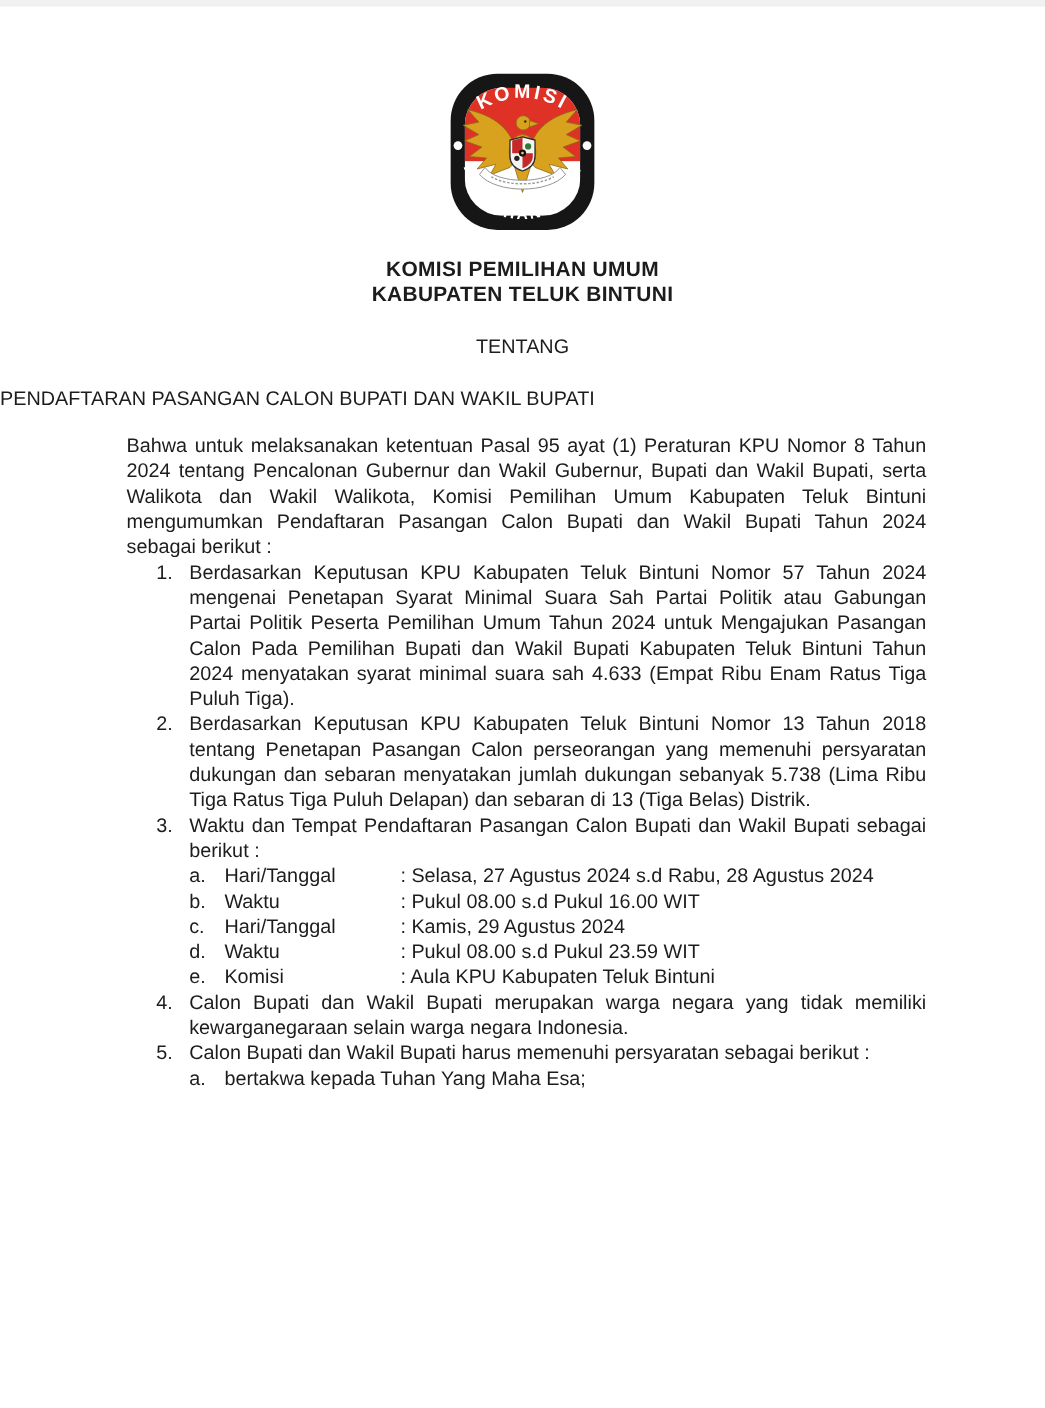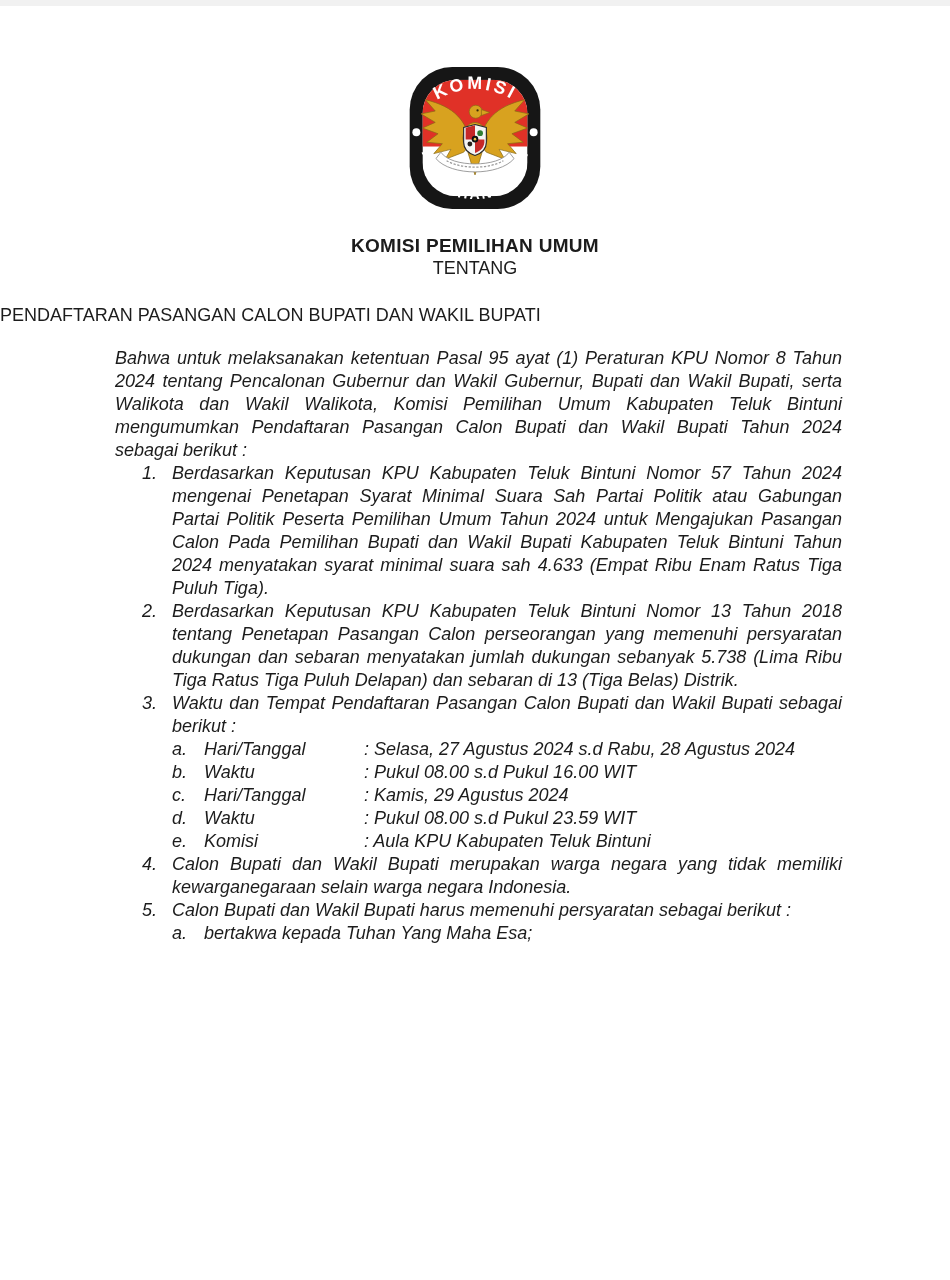--- a/index.html
+++ b/index.html
@@ -14,24 +14,24 @@
   .page{position:relative;width:950px;height:1280px;background:#ffffff;}
   .top-strip{position:absolute;top:0;left:0;width:100%;height:6px;background:#f1f1f1;}
 
   .logo-wrap{display:flex;justify-content:center;padding-top:64px;}
   .logo-wrap svg{display:block;}
 
   .org-block{margin-top:22px;text-align:center;line-height:23px;}
   .org-line{font-size:19px;font-weight:bold;letter-spacing:.3px;}
 
   .doc-block{margin-top:26px;text-align:center;line-height:23px;font-size:18px;}
-  .about-block{text-align:center;font-size:18px;line-height:23px;}
+  .about-block{margin-top:24px;text-align:center;font-size:18px;line-height:23px;}
   .subject-block{margin-top:24px;text-align:left;font-size:18px;line-height:23px;}
 
-  .content{margin:20px 108px 10px 115px;font-size:18px;line-height:23px;font-style:italic;}
+  .content{margin:20px 108px 10px 115px;font-size:18px;line-height:23px;}
   .intro{text-align:justify;}
 
   .num-list{margin:0;padding:0;list-style:none;}
   .num-item{display:grid;grid-template-columns:26px 1fr;column-gap:4px;padding-left:27px;}
   .item-number{text-align:left;}
   .item-text{text-align:justify;}
 
   .sched-list{margin:0;}
   .sched-row{display:grid;grid-template-columns:32px 160px 1fr;}
   .req-row{display:grid;grid-template-columns:32px 1fr;}
@@ -96,20 +96,21 @@
         <textPath href="#arcTop" startOffset="50%" text-anchor="middle">KOMISI</textPath>
       </text>
       <text font-family="Liberation Sans, DejaVu Sans, sans-serif" font-size="10" font-weight="bold" fill="#ffffff" letter-spacing="1.6">
         <textPath href="#arcBot" startOffset="50%" text-anchor="middle">PEMILIHAN UMUM</textPath>
       </text>
     </svg>
   </div>
 
   <div class="org-block">
     <div class="org-line">KOMISI PEMILIHAN UMUM</div>
+    <div class="org-line">KABUPATEN TELUK BINTUNI</div>
   </div>
 
 
   <div class="about-block">TENTANG</div>
 
   <div class="subject-block">
     <div>PENDAFTARAN PASANGAN CALON BUPATI DAN WAKIL BUPATI</div>
   </div>
 
   <div class="content">

